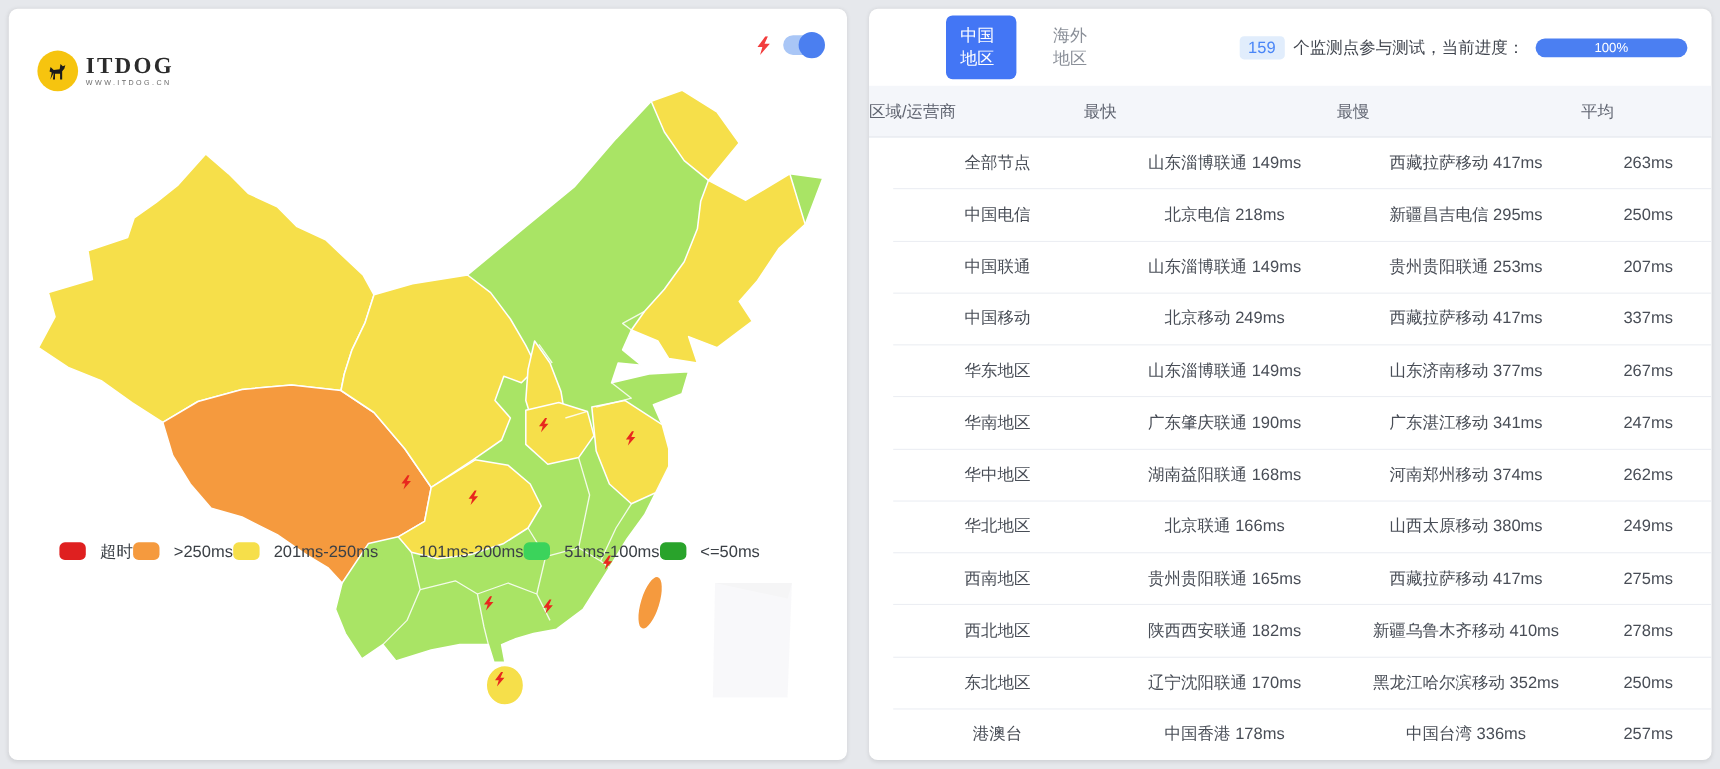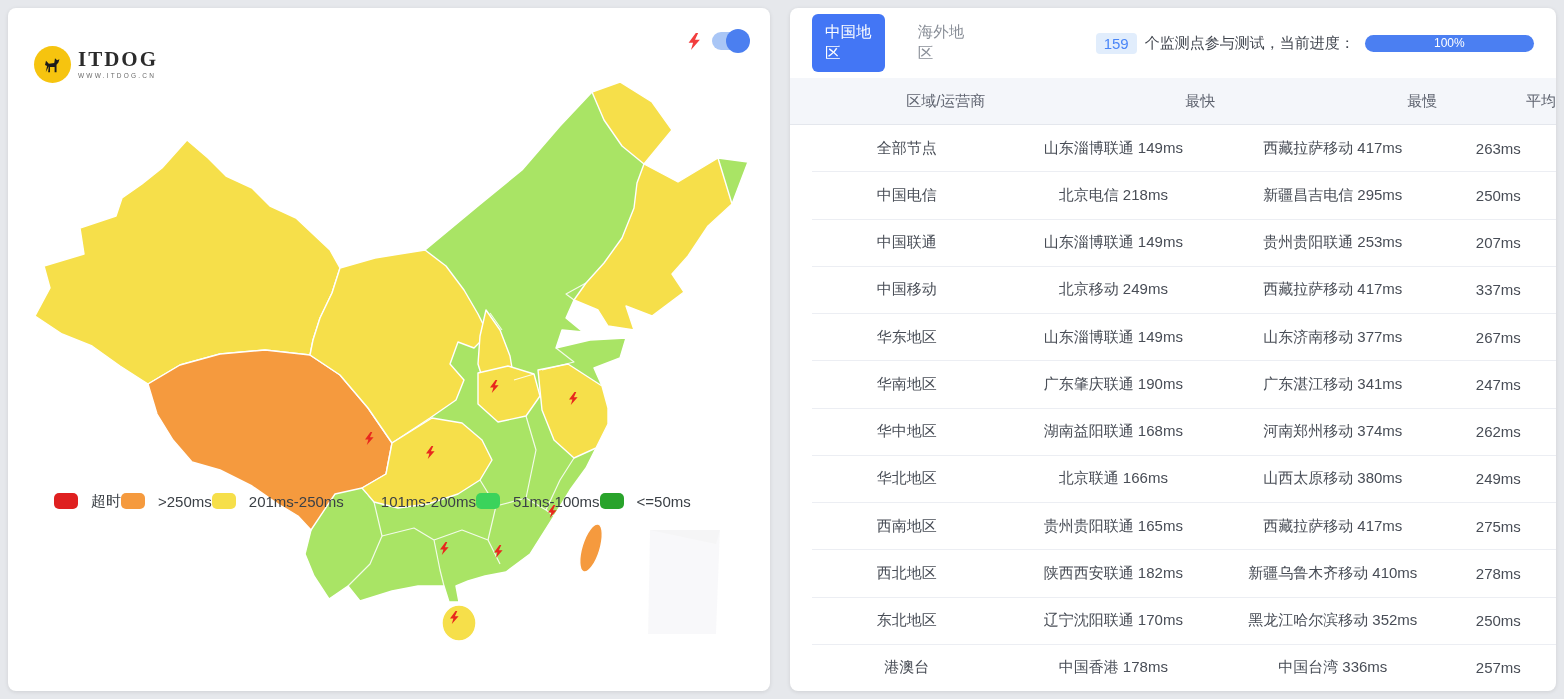--- a/index.html
+++ b/index.html
@@ -33,32 +33,32 @@
 
   
   .map-wrap{position:absolute;left:22px;top:70px;width:720px;height:575px;}
   .map-wrap svg{width:100%;height:100%;display:block;}
   .prov{stroke:#fff;stroke-width:1.4;stroke-linejoin:round;}
   .pline{fill:none;stroke:#fff;stroke-width:1.2;opacity:.85;stroke-linejoin:round;}
 
   
   .rp-header{height:70px;display:flex;align-items:center;padding:0 22px;}
   .tab-pill{font-size:15.5px;padding:8px 13px;border-radius:6px;cursor:pointer;}
-  .tab-active{background:var(--accent,#4376f5);color:#fff;}
+  .tab-active{background:var(--accent,#4376f5);color:#fff;margin-left:48px;}
   .tab-plain{color:#8a8f98;margin-left:20px;background:transparent;}
   .count-badge{margin-left:118px;background:#e1edfc;color:#4a86f7;font-size:15px;padding:2px 8px;border-radius:4px;}
   .progress-caption{font-size:15px;color:#40454e;margin-left:8px;white-space:nowrap;}
   .progress-bar{margin-left:10px;width:224px;height:17px;border-radius:9px;background:var(--progress,#4b7ff2);
     color:#fff;font-size:12px;display:flex;align-items:center;justify-content:center;}
 
   
   .table{position:absolute;left:0;top:70px;right:0;bottom:0;display:flex;flex-direction:column;}
   .thead{height:46px;flex:0 0 46px;background:#f4f6fa;display:grid;grid-template-columns:25.5% 30% 29% 15.5%;
     align-items:center;border-bottom:1px solid #e4e7ed;}
-  .thead .hc{font-size:15px;color:#5f6470;text-align:right;}
+  .thead .hc{font-size:15px;color:#5f6470;text-align:left;}
   .tbody{flex:1;display:flex;flex-direction:column;padding-left:22px;}
   .trow{flex:1;display:grid;grid-template-columns:25.5% 30% 29% 15.5%;align-items:center;border-bottom:1px solid #eceef3;}
   .trow:last-child{border-bottom:none;}
   .trow .c{font-size:15px;color:#484d56;text-align:center;white-space:nowrap;}
 </style>
 </head>
 <body>
 
 <div class="card left-card">
 

